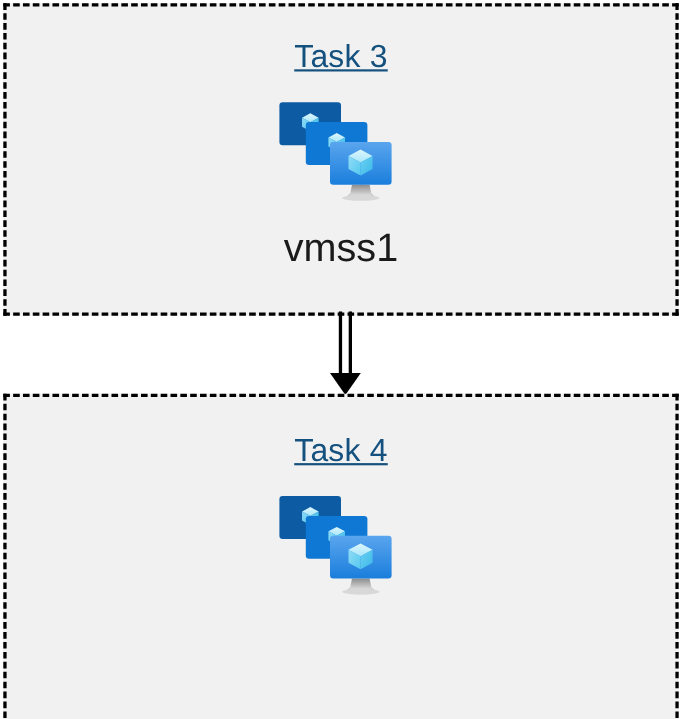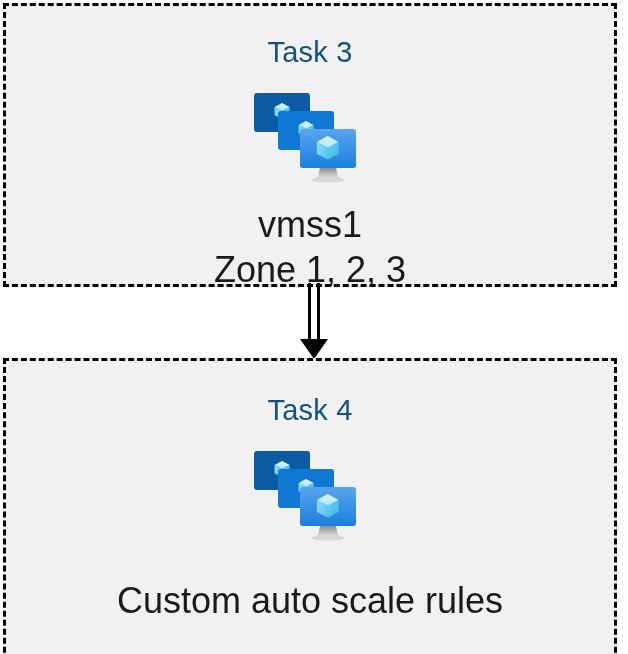--- a/index.html
+++ b/index.html
@@ -48,20 +48,21 @@
 
   .task-title {
     color: #14517e;
     font-size: 29px;
     line-height: 1;
     font-weight: 400;
     letter-spacing: 0.2px;
     margin: 0;
     padding: 0;
     text-align: center;
+    text-decoration: underline;
   }
   .box-top .task-title { margin-top: 32px; }
   .box-bottom .task-title { margin-top: 35px; }
 
   
   .vmss-icon {
     position: relative;
     width: 120px;
     height: 98px;
   }
@@ -150,21 +151,20 @@
         <g transform="translate(66,47) scale(0.84)">
           <polygon points="14,0 27,7 14,14 1,7" fill="url(#cubeTopA)"></polygon>
           <polygon points="1,7 14,14 14,28 1,21" fill="url(#cubeLeftA)"></polygon>
           <polygon points="27,7 14,14 14,28 27,21" fill="url(#cubeRightA)"></polygon>
         </g>
       </svg>
     </div>
 
     <div class="caption">
       <span class="cap-line">vmss1</span>
-      <span class="cap-line">Zone 1, 2, 3</span>
     </div>
   </div>
 
   <div class="connector">
     <svg width="40" height="78" viewBox="0 0 40 78" xmlns="http://www.w3.org/2000/svg">
 
       <rect x="14" y="0" width="3" height="58" fill="#000000"></rect>
       <rect x="23" y="0" width="3" height="58" fill="#000000"></rect>
 
       <polygon points="6,56 34,56 20,76" fill="#000000"></polygon>
@@ -219,18 +219,15 @@
 
         <rect x="50" y="40" width="56" height="39" rx="3" fill="url(#frontGradB)"></rect>
         <g transform="translate(66,47) scale(0.84)">
           <polygon points="14,0 27,7 14,14 1,7" fill="url(#cubeTopB)"></polygon>
           <polygon points="1,7 14,14 14,28 1,21" fill="url(#cubeLeftB)"></polygon>
           <polygon points="27,7 14,14 14,28 27,21" fill="url(#cubeRightB)"></polygon>
         </g>
       </svg>
     </div>
 
-    <div class="caption">
-      <span class="cap-line">Custom auto scale rules</span>
-    </div>
   </div>
 
 </div>
 
 </body></html>

